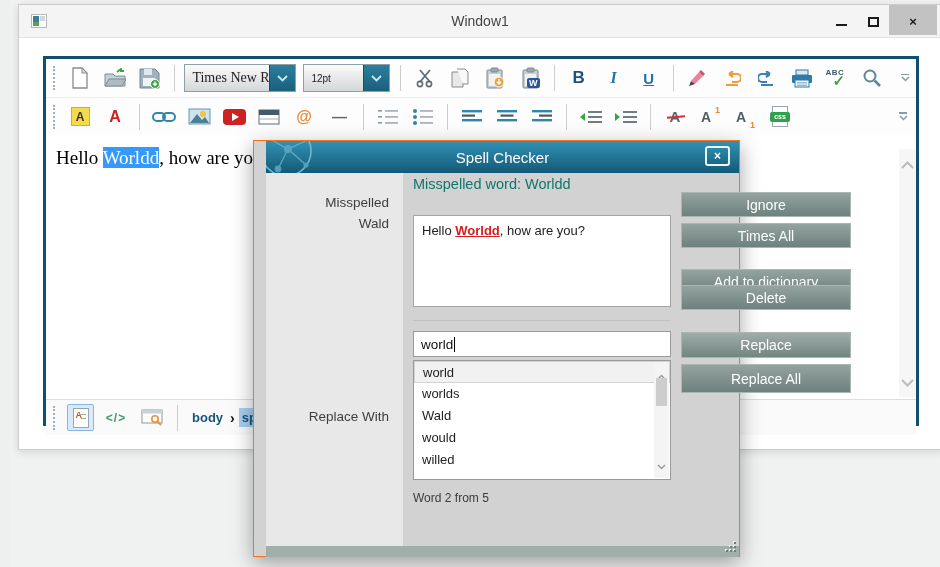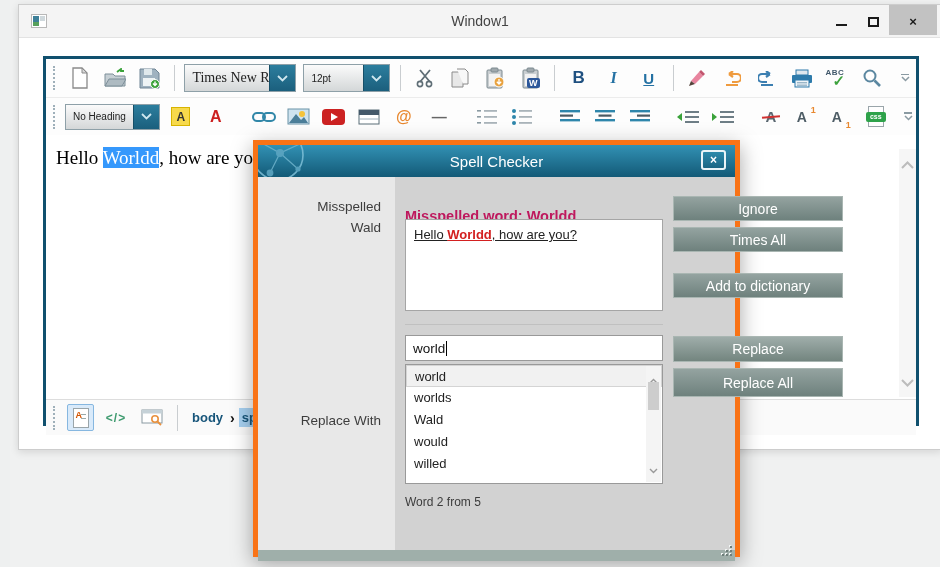--- a/index.html
+++ b/index.html
@@ -87,37 +87,37 @@
   .design-page .dl1,.design-page .dl2 { position:absolute; right:2px; width:5px; height:1.5px; background:#9aa; }
   .dl1{ top:5px; } .dl2{ top:9px; }
   .code-lbl { font-size:12px; font-weight:bold; color:#3d9a6e; letter-spacing:1px; }
   .crumb { display:flex; align-items:center; gap:4px; font-size:13px; }
   .crumb-item { color:#17557a; font-weight:bold; cursor:pointer; padding:2px 3px; }
   .crumb-item.active { background:#a7d0f0; }
   .crumb-sep { color:#111; font-weight:bold; font-size:14px; }
 
   
   .dialog { position:absolute; left:243px; top:140px; width:487px; height:417px; z-index:10;
-            border:5px solid #f97316; box-shadow:0 6px 20px rgba(0,0,0,.35); background:#d2d2d2; }
+            border:1px solid #f97316; box-shadow:0 6px 20px rgba(0,0,0,.35); background:#d2d2d2;padding-left:12px; }
   .dlg-head { position:relative; height:32px; background:linear-gradient(#3291b4,#135a77);
               display:flex; align-items:center; justify-content:center; overflow:hidden; }
   .dlg-title { color:#fff; font-size:15px; }
   .dlg-logo { position:absolute; left:-8px; top:-6px; opacity:.85; }
   .dlg-close { position:absolute; right:9px; top:5px; width:25px; height:20px; border:2px solid #e9f4f7; border-radius:3px;
                background:linear-gradient(#2b8aab,#196684); color:#fff; font-size:12px; font-weight:bold;
                display:flex; align-items:center; justify-content:center; cursor:pointer; }
   .dlg-body { display:flex; height:373px; }
   .dlg-side { width:137px; background:#e8e8e8; position:relative; }
   .side-lbl { position:absolute; right:14px; text-align:right; font-size:13.5px; color:#3d3d3d; line-height:1.55; }
   .lbl-mis { top:20px; width:90px; }
   .lbl-rep { top:234px; width:110px; }
   .dlg-main { flex:1; position:relative; background:#d2d2d2; }
-  .dlg-heading { position:absolute; left:10px; top:31px; font-size:14.5px; font-weight:bold; color:#be185d; }
+  .dlg-heading { position:absolute; left:10px; top:3px; font-size:14.5px; font-weight:normal; color:#0f766e; }
   .ctx-box { position:absolute; left:10px; top:42px; width:258px; height:92px; background:#fff;
-             border:1px solid #a5a5a5; font-size:13px; color:#222; padding:7px 8px;text-decoration:underline; }
+             border:1px solid #a5a5a5; font-size:13px; color:#222; padding:7px 8px; }
   .ctx-word { color:#d32020; text-decoration:underline; font-weight:bold; }
   .groupline { position:absolute; left:10px; top:147px; width:258px; height:1px; background:#c0c0c0; }
   .rep-input { position:absolute; left:10px; top:158px; width:258px; height:26px; background:#fff;
                border:1px solid #999; font-size:13.5px; color:#111; display:flex; align-items:center; padding:0 7px; }
   .caret { display:inline-block; width:1px; height:15px; background:#000; margin-left:1px; }
   .sugg-list { position:absolute; left:10px; top:187px; width:258px; height:120px; background:#fff;
                border:1px solid #999; overflow:hidden; }
   .li { height:22px; line-height:22px; padding-left:8px; font-size:13px; color:#222; cursor:pointer; }
   .li.sel { background:#f1f1f1; border:1px solid #d4d4d4; }
   .list-scroll { position:absolute; right:1px; top:1px; bottom:1px; width:15px; background:#f4f4f4; }
@@ -314,28 +314,20 @@
         <div class="ovf">
             <span class="bar"></span>
           <svg width="9" height="6">
               <polyline points="1,1 4.5,4.5 8,1" fill="none" stroke="#8a9aa2" stroke-width="1.5"></polyline>
             </svg>
           </div>
       </div>
 
       <div class="tbar tbar2">
         <div class="grip"></div>
-        <div class="combo w112" style="height:26px">
-          <span class="cval">No Heading</span>
-          <span class="carrow">
-              <svg width="11" height="7">
-                <polyline points="1,1 5.5,5.5 10,1" fill="none" stroke="#cfe7ef" stroke-width="1.8"></polyline>
-              </svg>
-            </span>
-        </div>
         <div class="tb">
             <span class="hl-box">A</span>
           </div>
         <div class="tb">
             <span class="g-fontcolor">A</span>
           </div>
         <div class="vsep"></div>
         <div class="tb">
             <span class="ic">
           <svg width="24" height="14">
@@ -573,20 +565,21 @@
                   <polyline points="1,1 4.5,4.5 8,1" fill="none" stroke="#999" stroke-width="1.4"></polyline>
                 </svg></span>
           </div>
         </div>
 
         <div class="dlg-status">Word 2 from 5</div>
 
         <div class="sbtn b-ignore">Ignore</div>
         <div class="sbtn b-ignoreall">Times All</div>
         <div class="sbtn b-add">Add to dictionary</div>
+        <div class="sbtn b-delete">Delete</div>
         <div class="sbtn b-replaceall">Replace All</div>
         <div class="sbtn b-replace">Replace</div>
       </div>
     </div>
 
     <div class="dlg-strip">
       <span class="resize-grip">
         <svg width="12" height="11">
             <g fill="#f2f6f5">
               <rect x="9" y="0" width="2" height="2"></rect>

